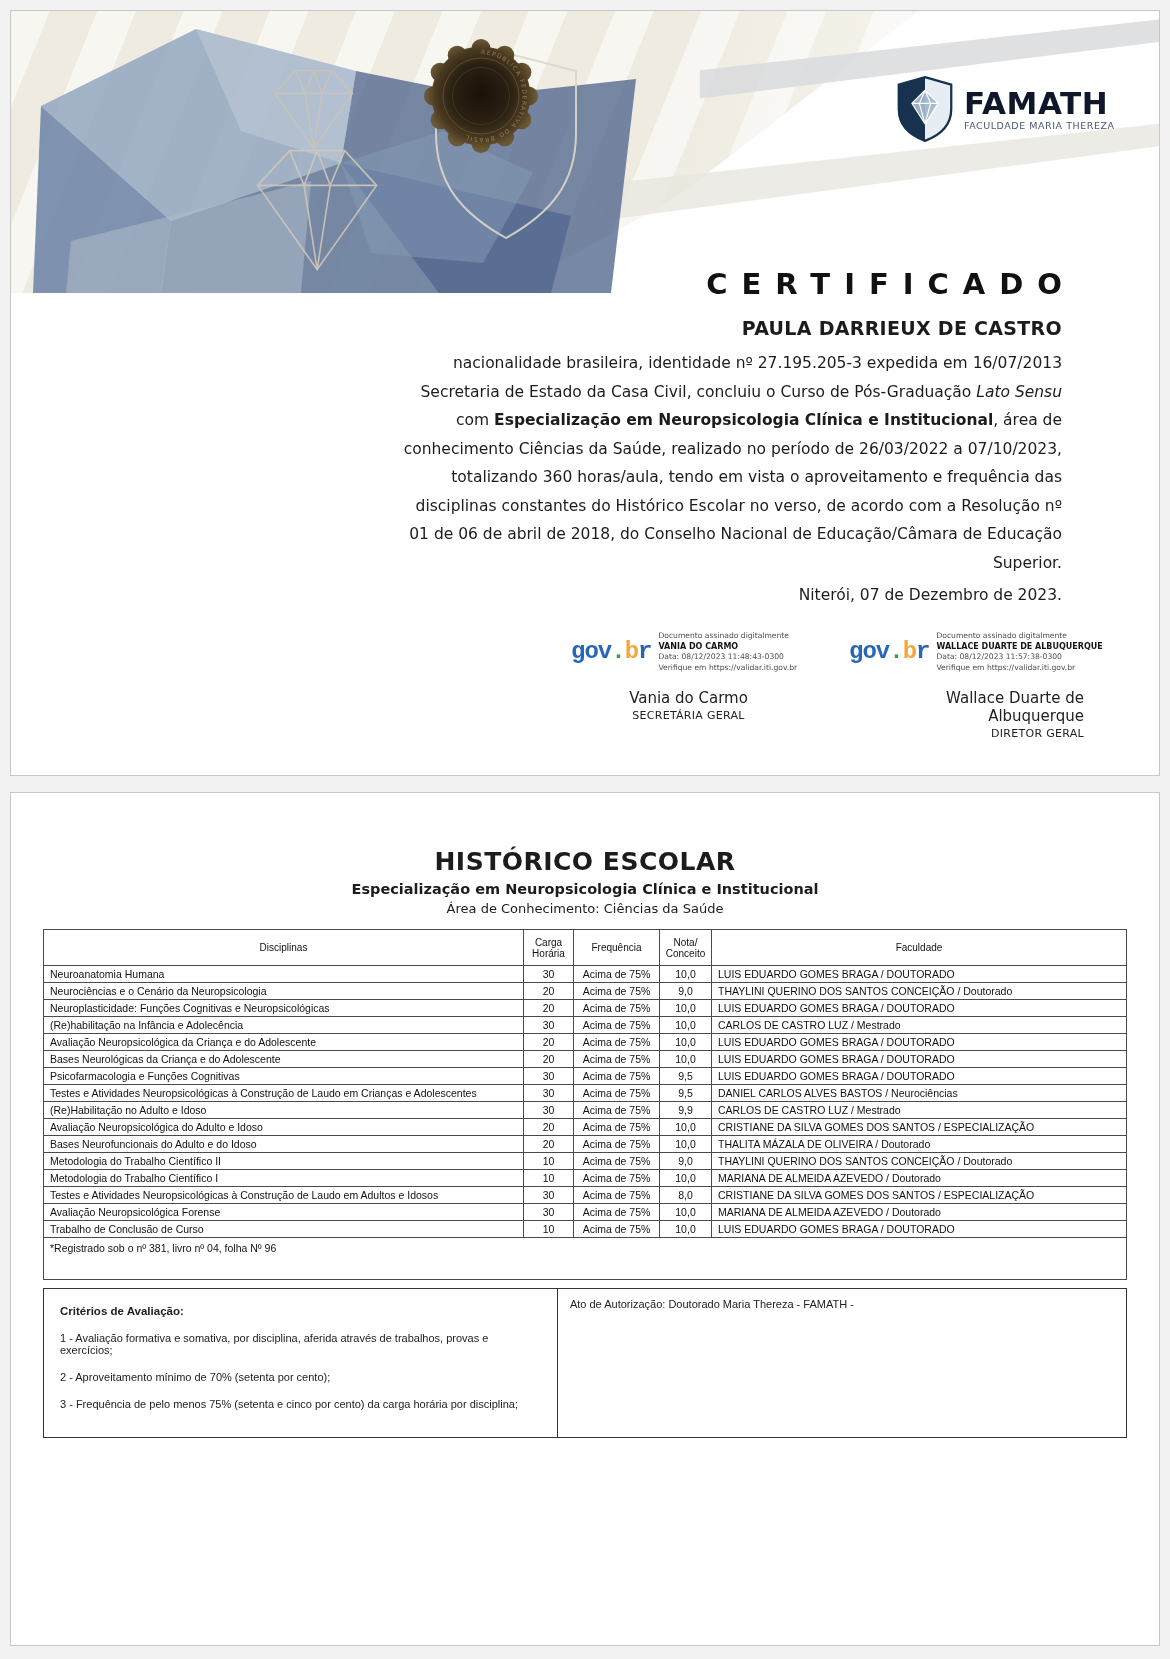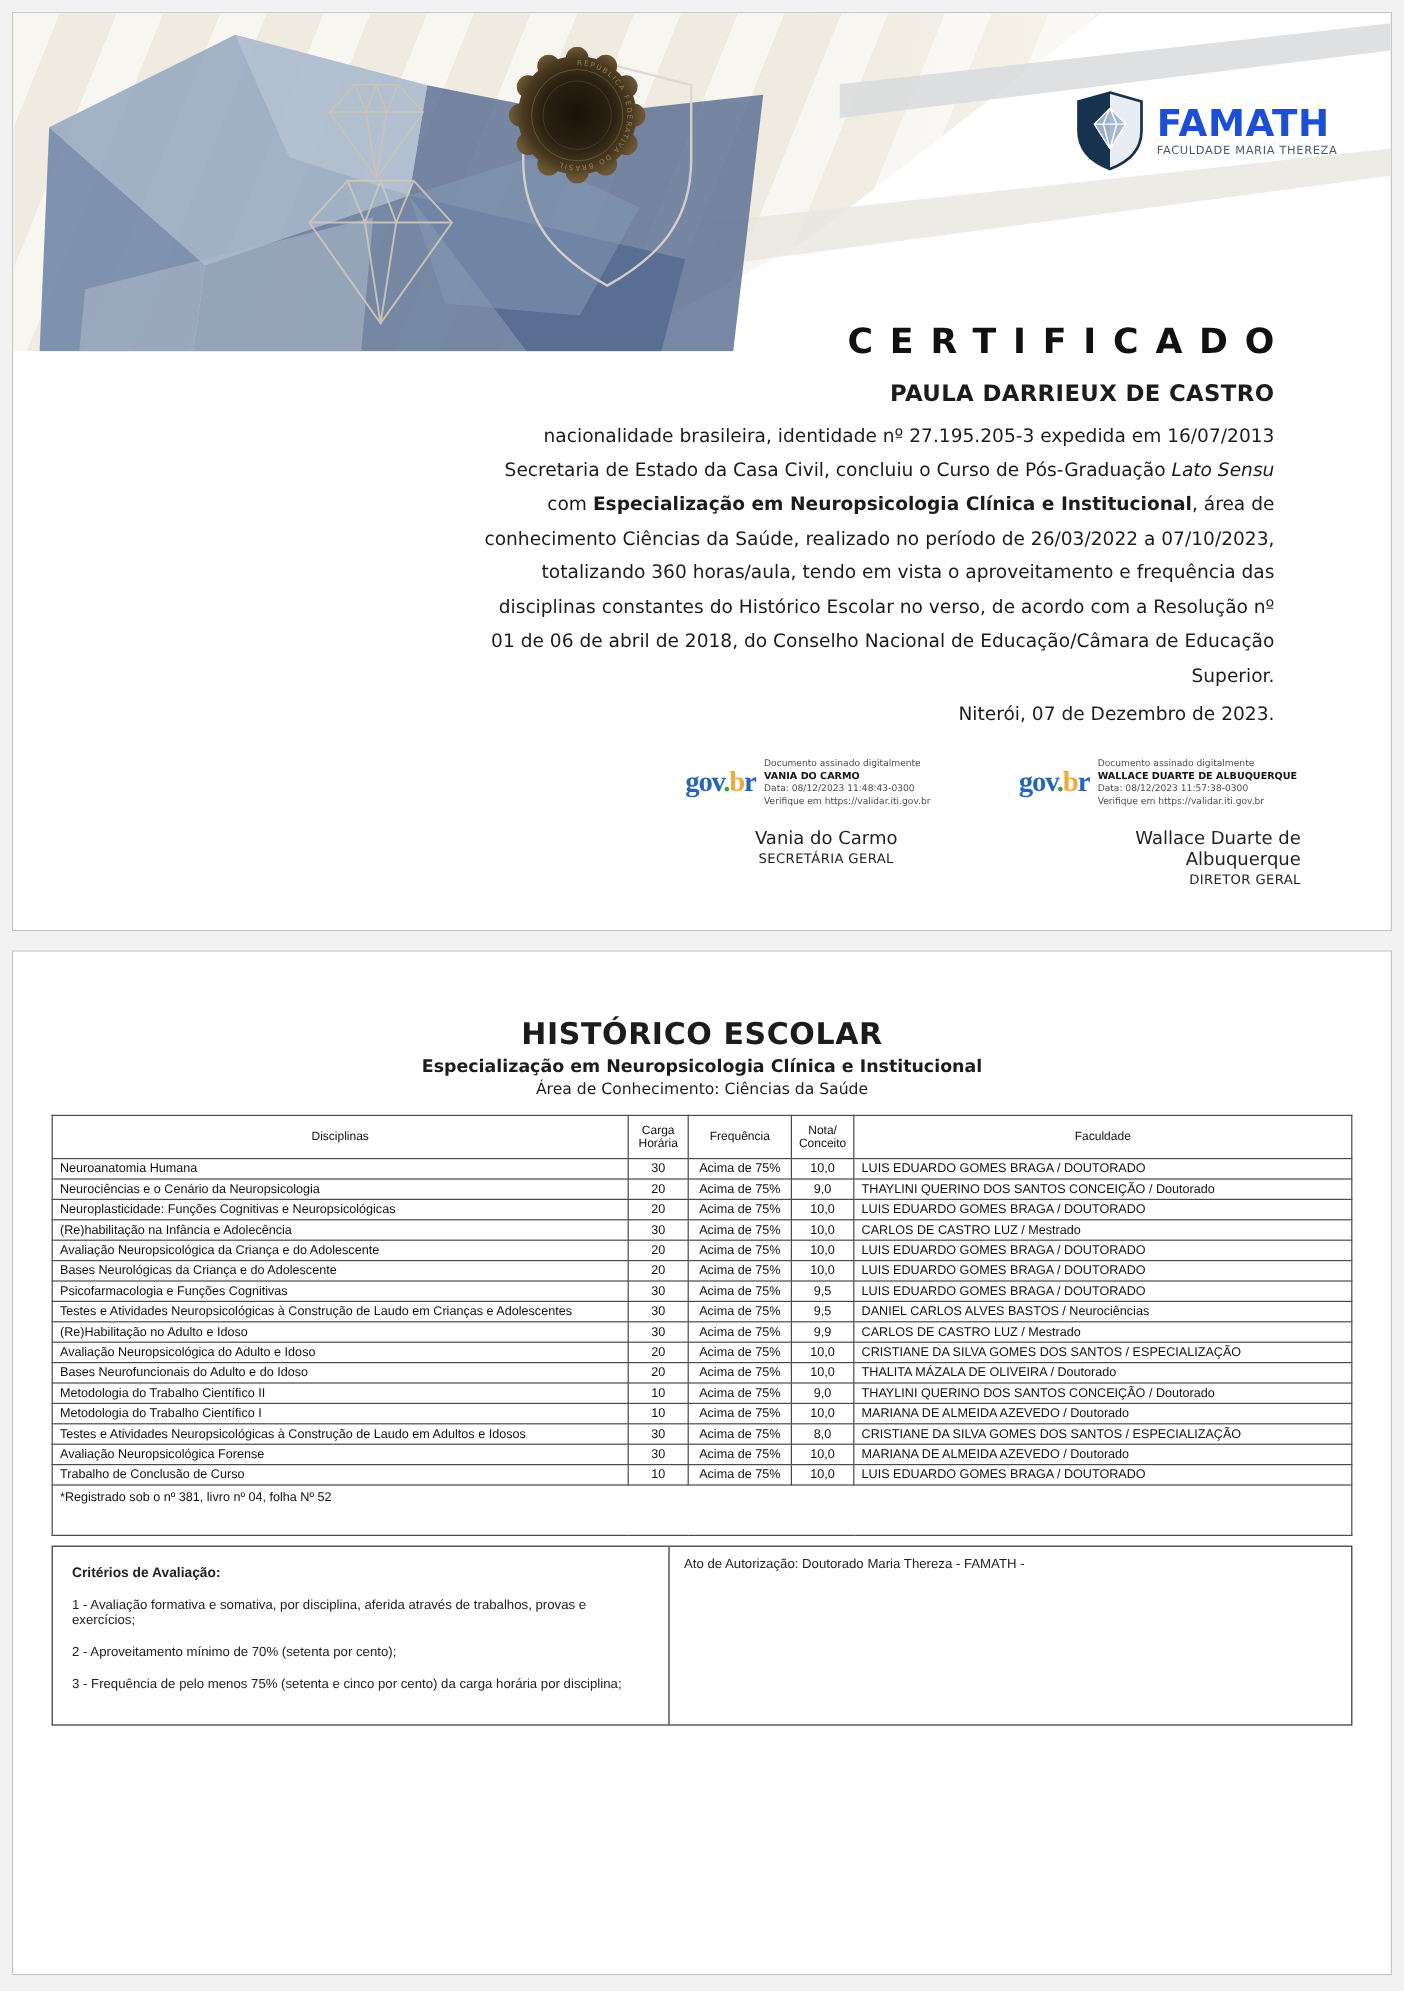--- a/index.html
+++ b/index.html
@@ -19,39 +19,39 @@
   .deco-stripe-1 { position:absolute; inset:0; background:#d8dadd; opacity:.85;
     clip-path: polygon(60% 21%, 100% 3%, 100% 11%, 60% 31%); }
   .deco-stripe-2 { position:absolute; inset:0; background:#e9e6de; opacity:.8;
     clip-path: polygon(50% 62%, 100% 40%, 100% 48%, 52% 74%); }
   .deco svg.geo { position:absolute; top:0; left:0; }
 
   .seal { position:absolute; left:413px; top:28px; width:114px; height:114px; }
 
   
   .brand { position:absolute; left:884px; top:64px; display:flex; align-items:center; gap:9px; z-index:5; }
-  .brand-name { font-size:31px; font-weight:800; color:#1d4ed8; letter-spacing:.5px; line-height:30px; font-family:"DejaVu Sans", sans-serif; }
+  .brand-name { font-size:31px; font-weight:800; color:#0f172a; letter-spacing:.5px; line-height:30px; font-family:"DejaVu Sans", sans-serif; }
   .brand-sub { font-size:9.5px; color:#49596b; letter-spacing:.55px; margin-top:2px; }
 
   
   .cert-text { position:absolute; left:383px; top:256px; width:668px; text-align:right; }
   .cert-title { font-size:29px; font-weight:700; letter-spacing:14px; margin-right:-14px; color:#111; margin-bottom:16px; }
   .cert-intro { font-size:15.5px; margin-bottom:9px; }
   .cert-student { font-size:19px; font-weight:700; letter-spacing:.3px; margin-bottom:10px; }
   .cert-body { font-size:15.5px; line-height:28.5px; }
   .cert-body .b { font-weight:700; }
   .cert-body .i { font-style:italic; }
   .cert-date { font-size:15.5px; margin-top:9px; }
 
   
   .sig { position:absolute; top:620px; width:235px; }
   .sig-left { left:560px; text-align:center; }
   .sig-right { left:838px; text-align:right; }
   .stamp { display:flex; align-items:center; gap:7px; text-align:left; }
-  .govbr { font-weight:800; font-size:24px; letter-spacing:-1px; line-height:24px; font-family:Liberation Serif, serif; }
+  .govbr { font-weight:800; font-size:24px; letter-spacing:-1px; line-height:24px; font-family:Liberation Mono, monospace; }
   .gv-b1 { color:#2767b5; } .gv-y { color:#f3a83b; } .gv-g { color:#3aa23c; }
   .stamp-info { font-size:7.6px; line-height:10.5px; color:#4c4c4c; white-space:nowrap; }
   .stamp-name { font-weight:700; color:#161616; font-size:8px; }
   .sig-name { font-size:15px; margin-top:16px; color:#222; }
   .sig-role { font-size:11px; margin-top:2px; letter-spacing:.3px; color:#222; }
 
   
   .t-head { text-align:center; padding-top:54px; }
   .t-title { font-size:25px; font-weight:700; letter-spacing:.5px; }
   .t-sub { font-size:14.5px; font-weight:700; margin-top:5px; }
@@ -322,21 +322,21 @@
         <tr>
           <td class="td-d">Trabalho de Conclusão de Curso</td>
           <td class="td-ch">10</td>
           <td class="td-f">Acima de 75%</td>
           <td class="td-n">10,0</td>
           <td class="td-doc">LUIS EDUARDO GOMES BRAGA / DOUTORADO</td>
         </tr>
       </tbody>
     <tfoot>
       <tr>
-        <td class="note-cell" colspan="5">*Registrado sob o nº 381, livro nº 04, folha Nº 52</td>
+        <td class="note-cell" colspan="5">*Registrado sob o nº 381, livro nº 04, folha Nº 96</td>
       </tr>
     </tfoot>
   </table>
 
   <div class="crit-box">
     <div class="crit-left">
       <div class="crit-title">Critérios de Avaliação:</div>
       <div class="crit-item">1 - Avaliação formativa e somativa, por disciplina, aferida através de trabalhos, provas e exercícios;</div>
       <div class="crit-item">2 - Aproveitamento mínimo de 70% (setenta por cento);</div>
       <div class="crit-item">3 - Frequência de pelo menos 75% (setenta e cinco  por cento) da carga horária por disciplina;</div>

